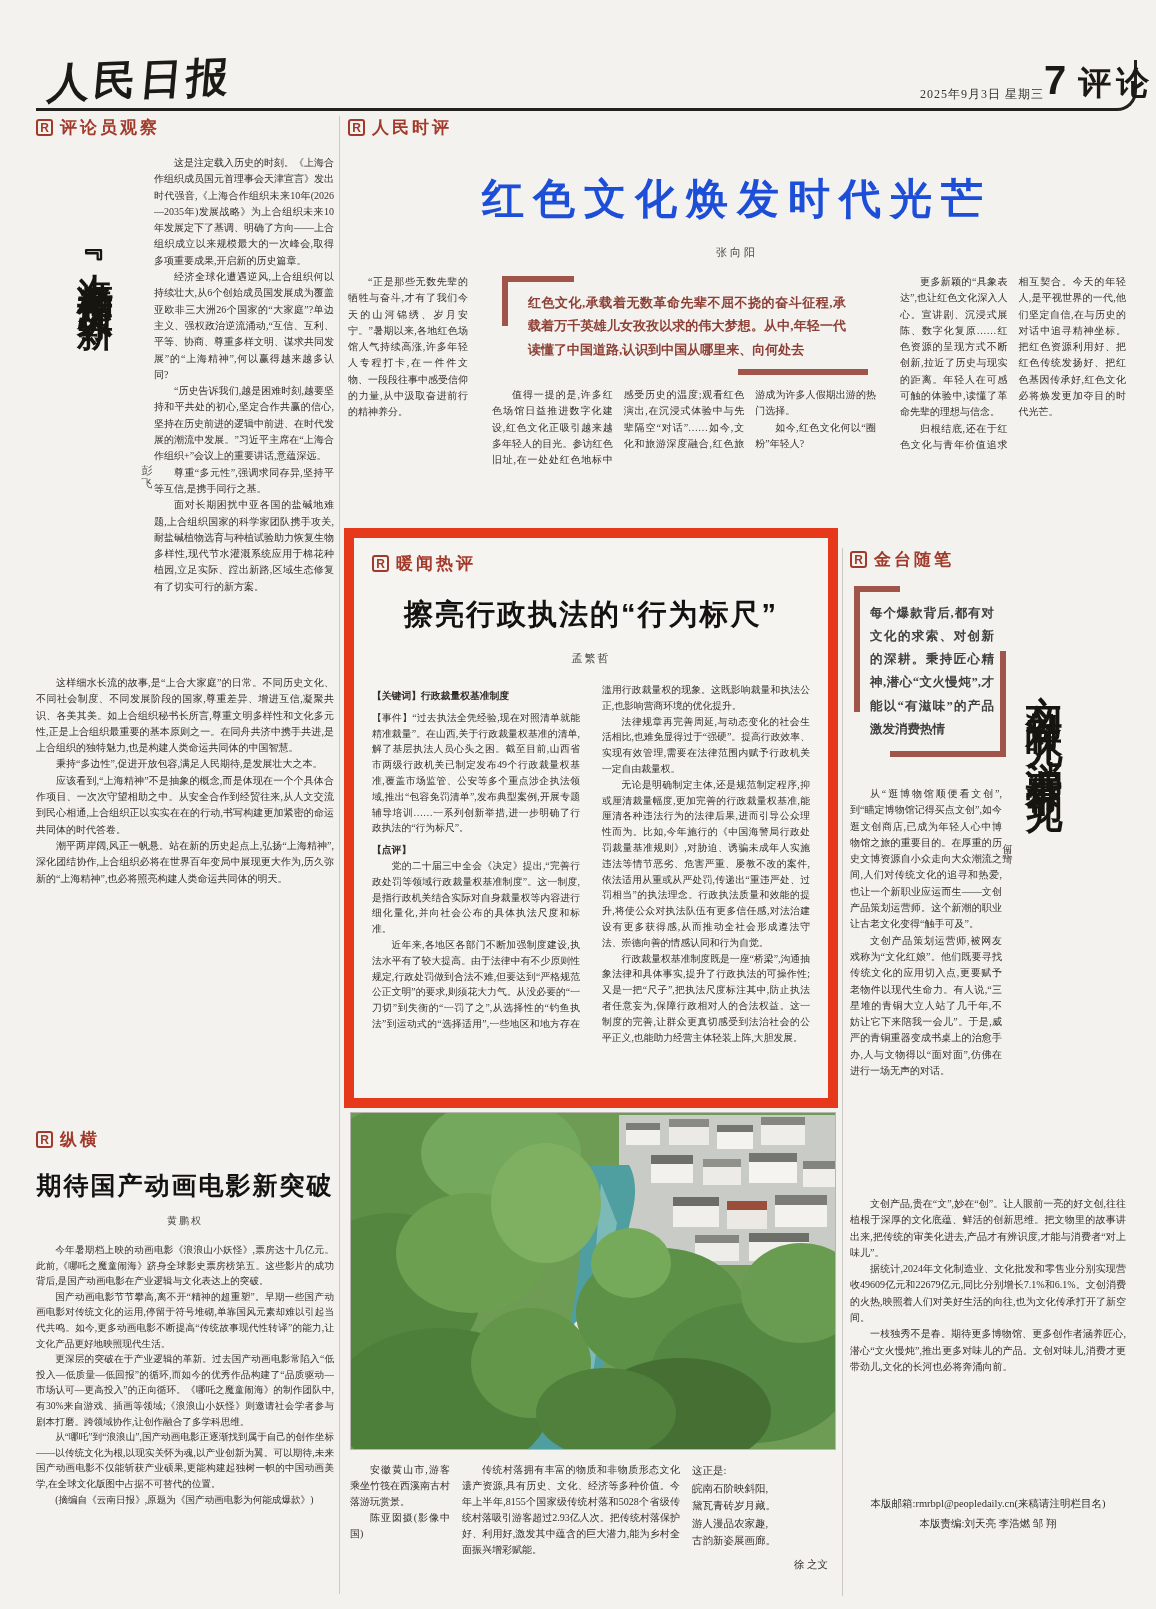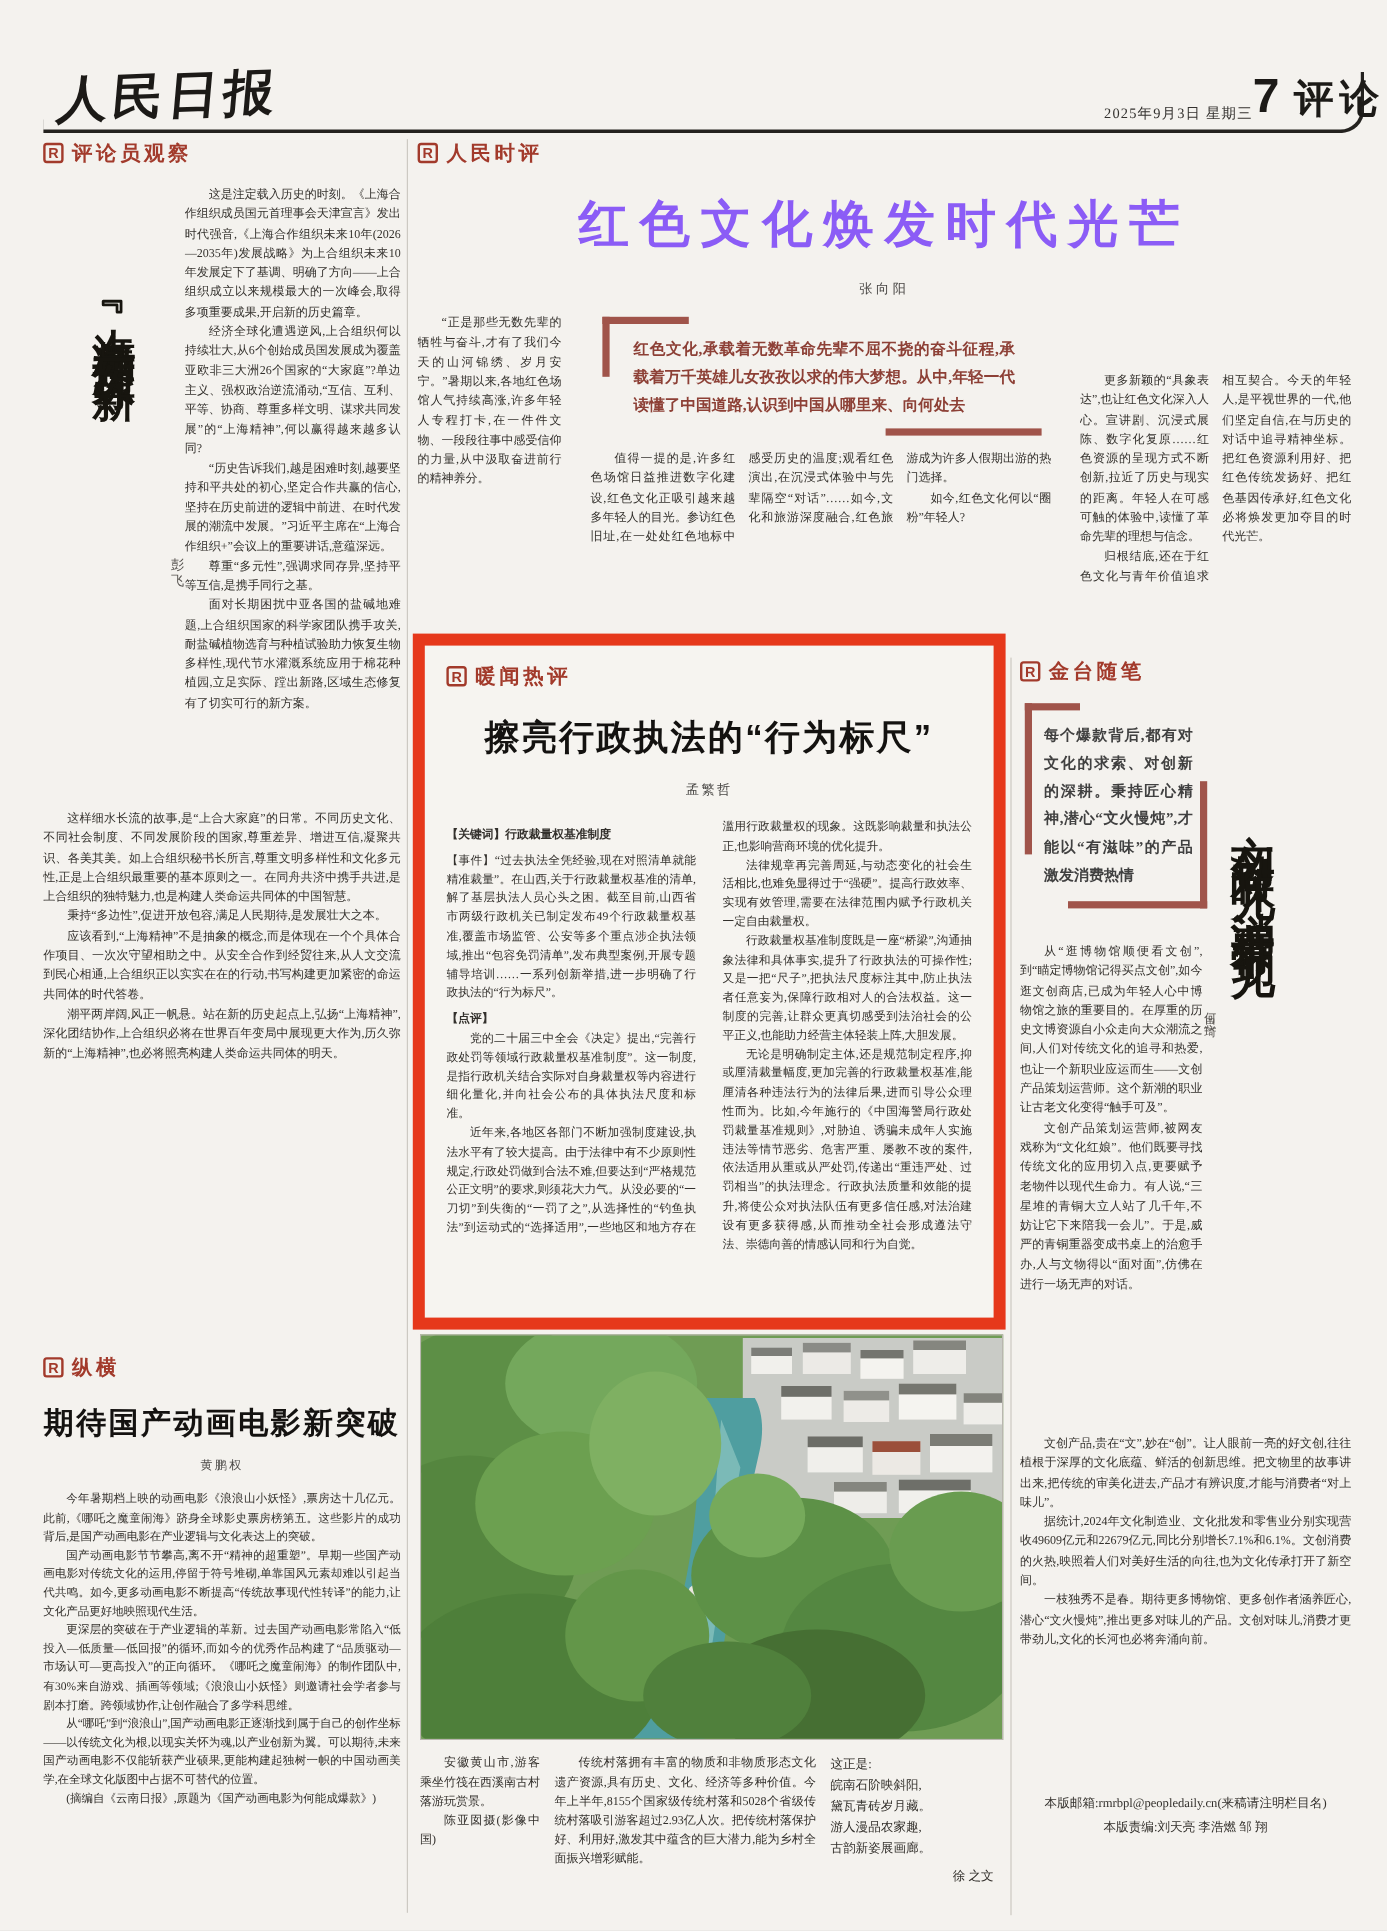--- a/index.html
+++ b/index.html
@@ -39,33 +39,33 @@
   .obs-headline{writing-mode:vertical-rl;font-weight:900;font-size:36px;letter-spacing:5px;
                 line-height:1.05;margin:0 auto;color:#17150f;height:430px;}
   .obs-byline{position:absolute;right:0;top:300px;writing-mode:vertical-rl;font-size:11px;
               color:#55524e;letter-spacing:6px;}
   .obs-col{width:180px;height:514px;overflow:hidden;}
   .obs-full{margin-top:6px;height:404px;overflow:hidden;}
 
   
   .shiping{position:absolute;left:348px;top:116px;width:778px;}
   .sp-headline{text-align:center;font-weight:900;font-size:42px;letter-spacing:9px;
-               margin-top:20px;color:#8b5cf6;}
+               margin-top:32px;color:#1d4ed8;}
   .sp-byline{text-align:center;font-size:11px;color:#4a4846;letter-spacing:3px;margin-top:18px;}
   .sp-cols{display:flex;gap:24px;margin-top:14px;height:274px;overflow:hidden;}
   .sp-c1{width:120px;flex:0 0 auto;}
   .sp-cmid{width:384px;flex:0 0 auto;}
   .sp-cright{flex:1;}
   .sp-quote{position:relative;margin:2px 8px 12px 10px;padding:15px 22px 14px 26px;
             font-size:13px;font-weight:700;color:#8d4036;line-height:1.8;text-align:justify;}
   .corner-tl,.corner-br{position:absolute;}
   .corner-tl{left:0;top:0;width:66px;height:44px;border-left:6px solid #a0544a;border-top:6px solid #a0544a;}
   .corner-br{right:0;bottom:0;width:130px;height:14px;border-bottom:6px solid #a0544a;}
   .sp-cmid-text{column-count:3;column-gap:11px;height:150px;overflow:hidden;}
-  .sp-cright-text{column-count:2;column-gap:11px;height:274px;overflow:hidden;margin-top:48px;}
+  .sp-cright-text{column-count:2;column-gap:11px;height:274px;overflow:hidden;}
 
   
   .nuanwen{position:absolute;left:344px;top:528px;width:494px;height:580px;box-sizing:border-box;
            border:10px solid #e6381b;background:#f6f4f0;padding:14px 18px;}
   .nw-headline{text-align:center;font-weight:900;font-size:29px;letter-spacing:2px;margin-top:20px;color:#141210;}
   .nw-byline{text-align:center;font-size:11px;color:#4a4846;letter-spacing:2px;margin-top:16px;}
   .nw-cols{column-count:2;column-gap:22px;margin-top:16px;height:374px;overflow:hidden;
            font-size:9.8px;line-height:15.8px;text-align:justify;color:#33302c;}
   .nw-cols p{margin:0;text-indent:2em;}
   .nw-label{text-indent:0 !important;font-weight:700;margin-top:6px !important;}
@@ -182,22 +182,22 @@
     <div class="nw-headline sans">擦亮行政执法的“行为标尺”</div>
     <div class="nw-byline">孟繁哲</div>
     <div class="nw-cols">
       <p class="nw-label">【关键词】行政裁量权基准制度</p>
       <p class="nw-label" style="font-weight:400;">【事件】“过去执法全凭经验,现在对照清单就能精准裁量”。在山西,关于行政裁量权基准的清单,解了基层执法人员心头之困。截至目前,山西省市两级行政机关已制定发布49个行政裁量权基准,覆盖市场监管、公安等多个重点涉企执法领域,推出“包容免罚清单”,发布典型案例,开展专题辅导培训……一系列创新举措,进一步明确了行政执法的“行为标尺”。</p>
       <p class="nw-label">【点评】</p>
       <div>
           <p>党的二十届三中全会《决定》提出,“完善行政处罚等领域行政裁量权基准制度”。这一制度,是指行政机关结合实际对自身裁量权等内容进行细化量化,并向社会公布的具体执法尺度和标准。</p>
           <p>近年来,各地区各部门不断加强制度建设,执法水平有了较大提高。由于法律中有不少原则性规定,行政处罚做到合法不难,但要达到“严格规范公正文明”的要求,则须花大力气。从没必要的“一刀切”到失衡的“一罚了之”,从选择性的“钓鱼执法”到运动式的“选择适用”,一些地区和地方存在滥用行政裁量权的现象。这既影响裁量和执法公正,也影响营商环境的优化提升。</p>
           <p>法律规章再完善周延,与动态变化的社会生活相比,也难免显得过于“强硬”。提高行政效率、实现有效管理,需要在法律范围内赋予行政机关一定自由裁量权。</p>
+          <p>无论是明确制定主体,还是规范制定程序,抑或厘清裁量幅度,更加完善的行政裁量权基准,能厘清各种违法行为的法律后果,进而引导公众理性而为。比如,今年施行的《中国海警局行政处罚裁量基准规则》,对胁迫、诱骗未成年人实施违法等情节恶劣、危害严重、屡教不改的案件,依法适用从重或从严处罚,传递出“重违严处、过罚相当”的执法理念。行政执法质量和效能的提升,将使公众对执法队伍有更多信任感,对法治建设有更多获得感,从而推动全社会形成遵法守法、崇德向善的情感认同和行为自觉。</p>
           <p>行政裁量权基准制度既是一座“桥梁”,沟通抽象法律和具体事实,提升了行政执法的可操作性;又是一把“尺子”,把执法尺度标注其中,防止执法者任意妄为,保障行政相对人的合法权益。这一制度的完善,让群众更真切感受到法治社会的公平正义,也能助力经营主体轻装上阵,大胆发展。</p>
-          <p>无论是明确制定主体,还是规范制定程序,抑或厘清裁量幅度,更加完善的行政裁量权基准,能厘清各种违法行为的法律后果,进而引导公众理性而为。比如,今年施行的《中国海警局行政处罚裁量基准规则》,对胁迫、诱骗未成年人实施违法等情节恶劣、危害严重、屡教不改的案件,依法适用从重或从严处罚,传递出“重违严处、过罚相当”的执法理念。行政执法质量和效能的提升,将使公众对执法队伍有更多信任感,对法治建设有更多获得感,从而推动全社会形成遵法守法、崇德向善的情感认同和行为自觉。</p>
         </div>
     </div>
   </div>
 
   <div class="jintai">
     <div class="sec">
       <span class="ricon">R</span>
       <span>金台随笔</span>
     </div>
     <div class="jt-quote">

